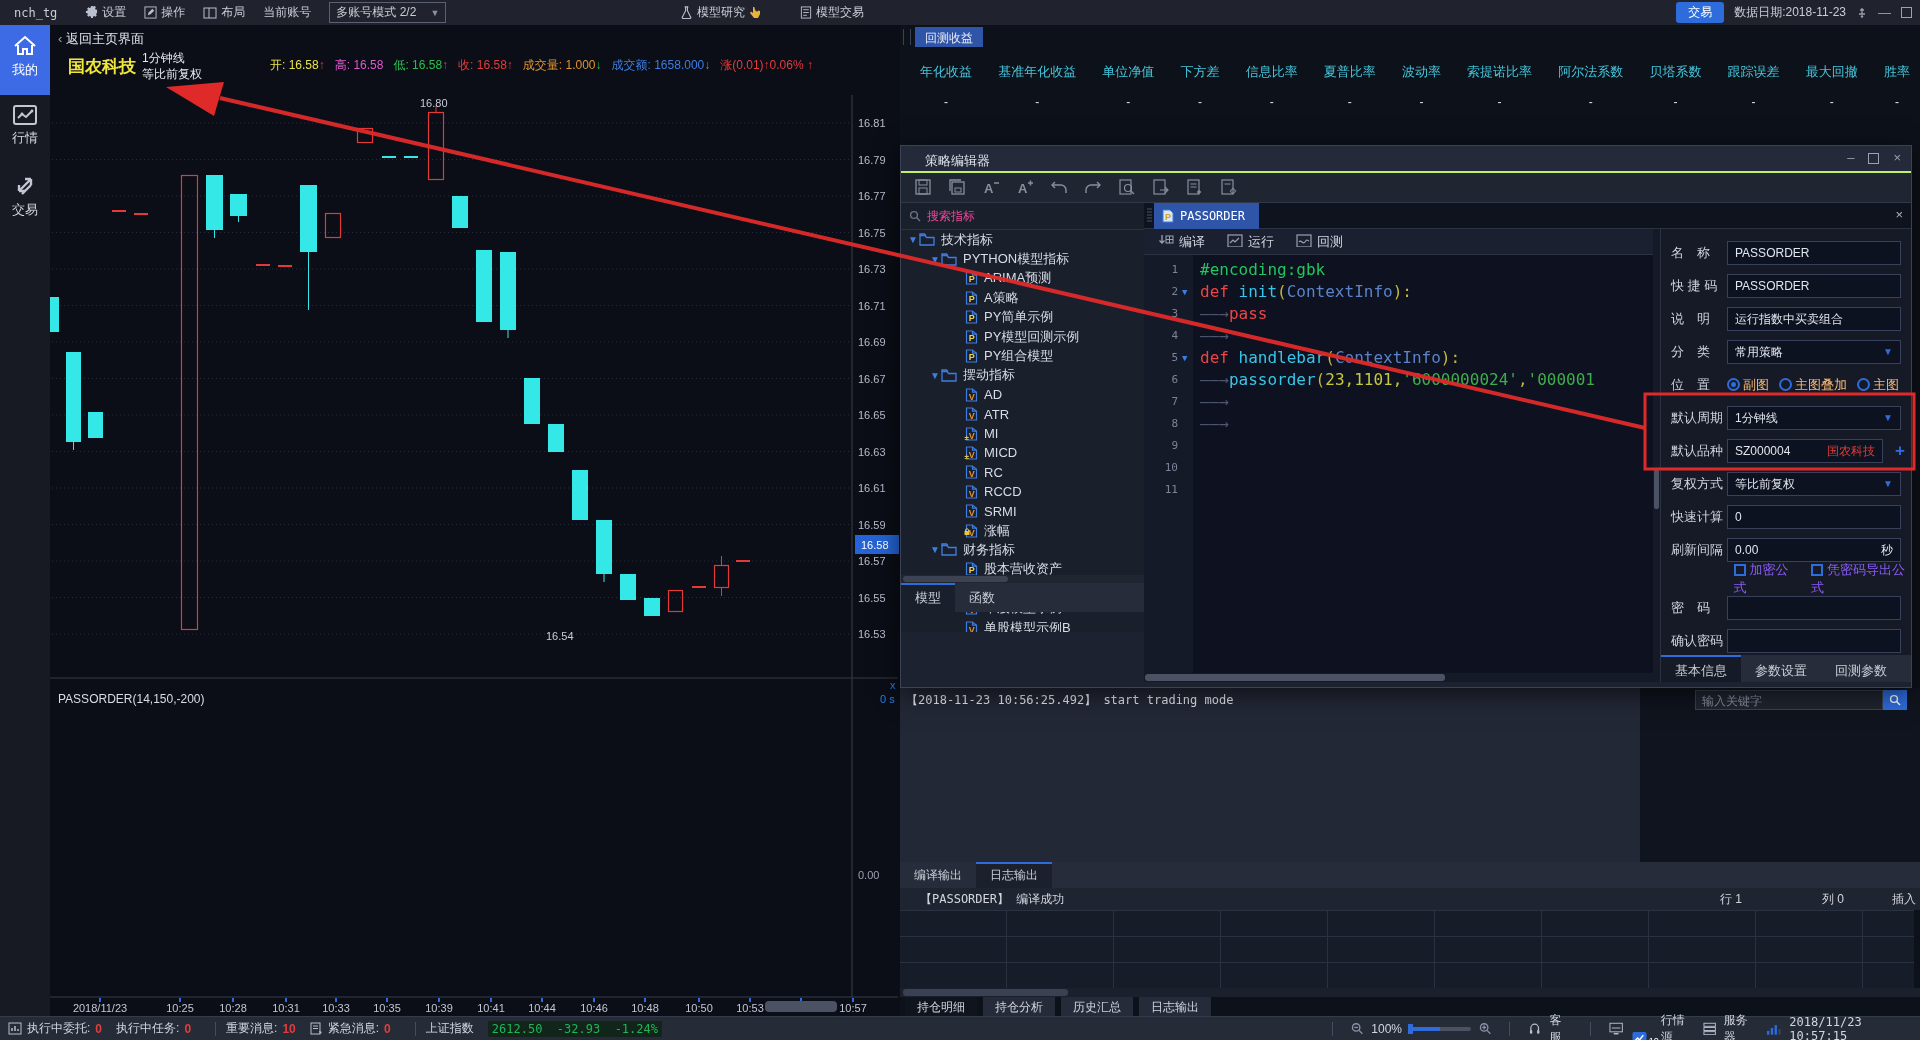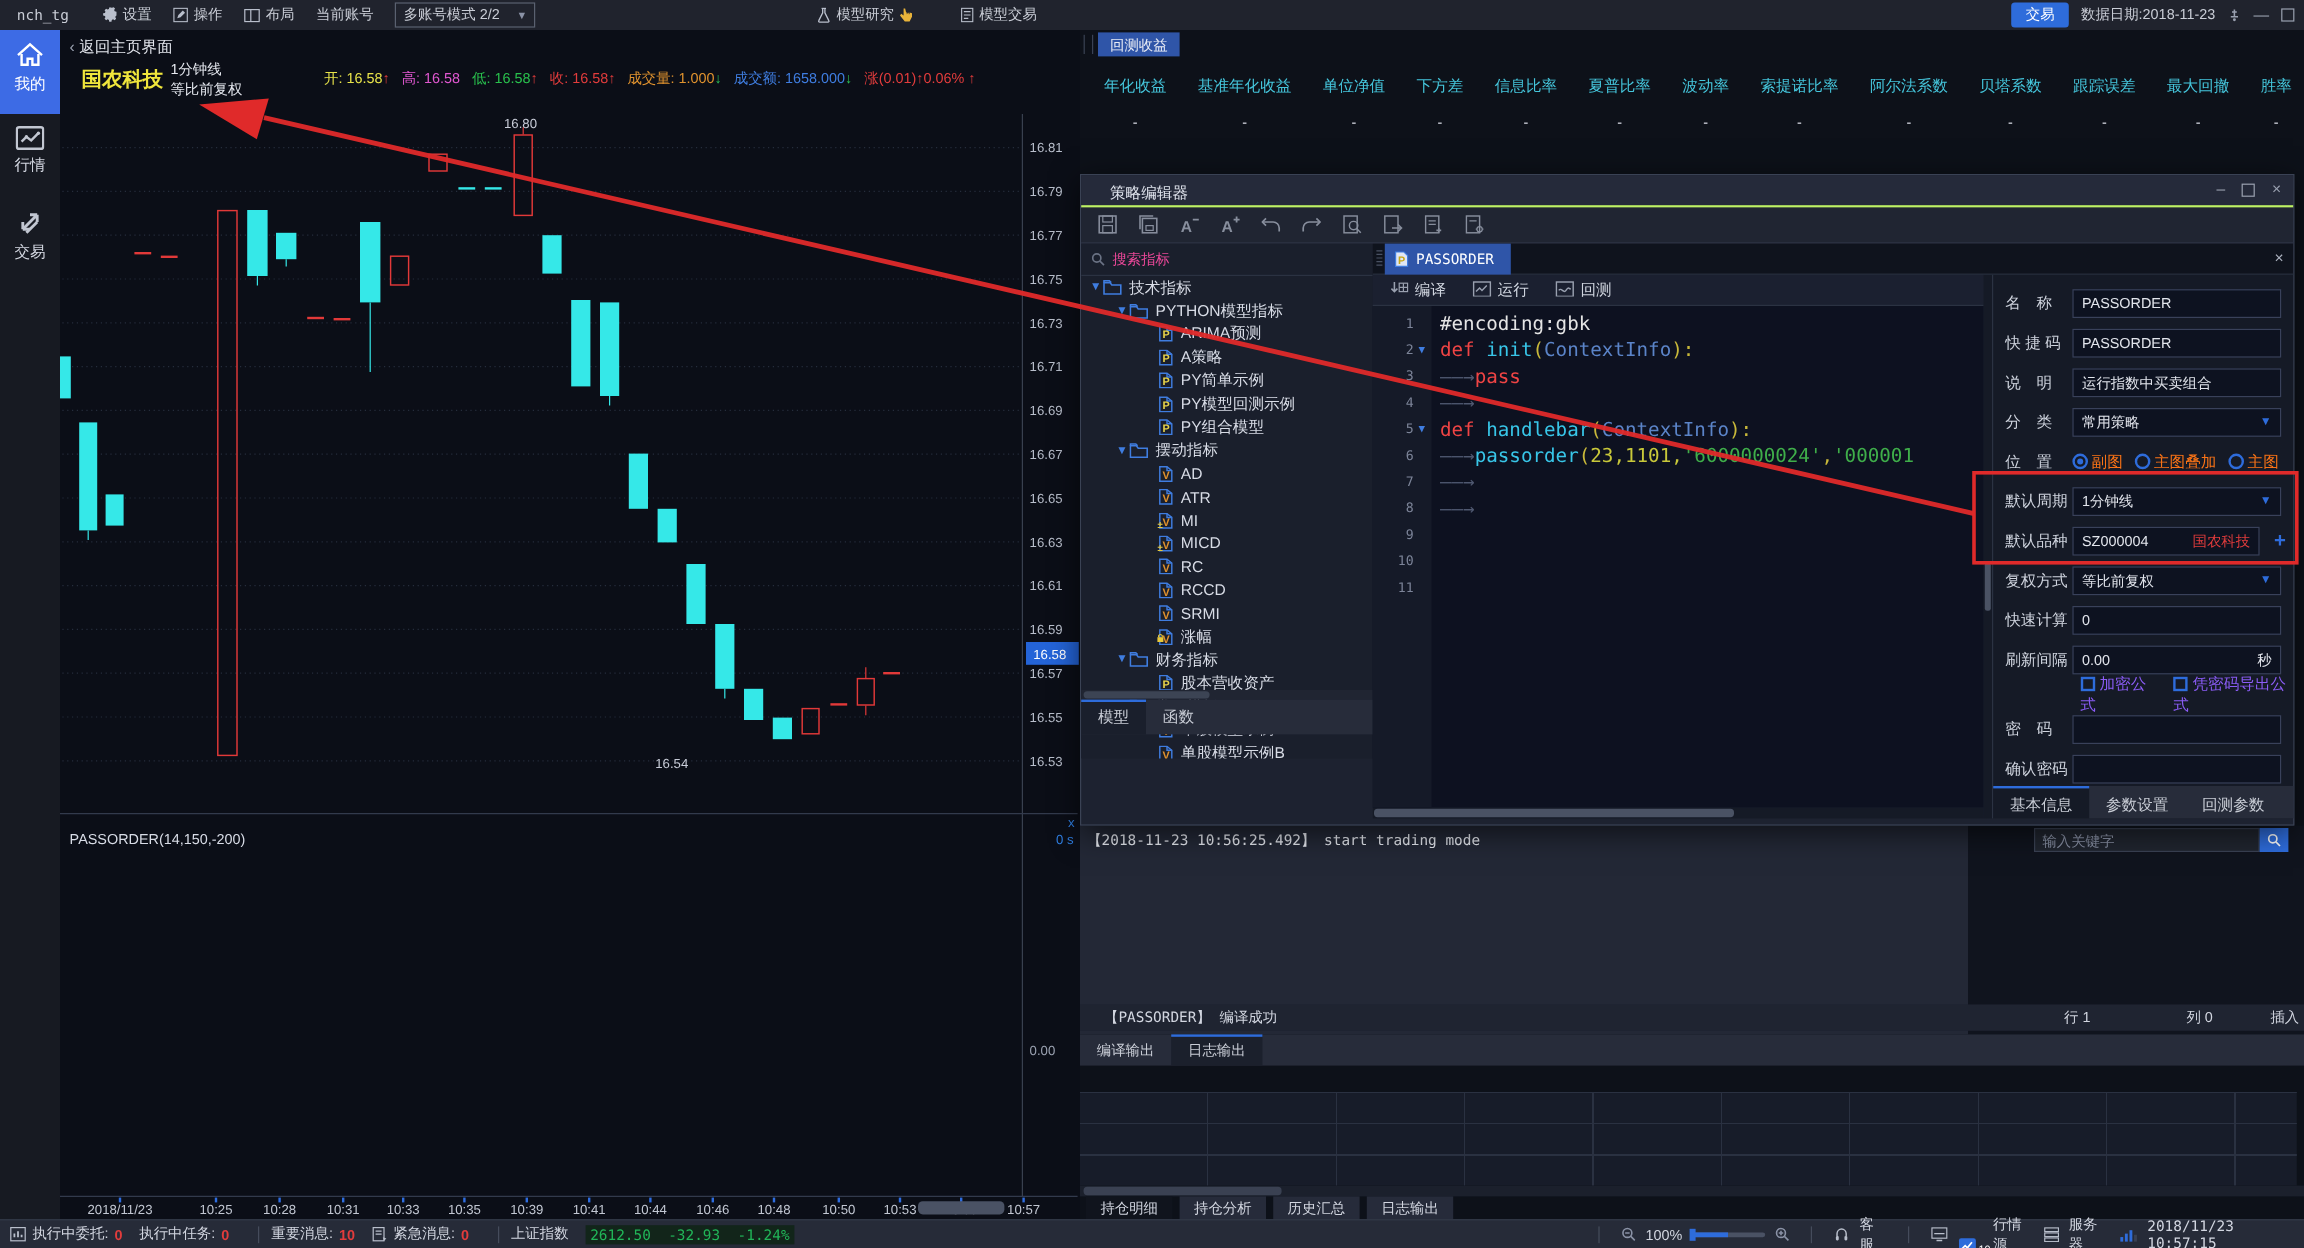--- a/index.html
+++ b/index.html
@@ -33,21 +33,21 @@
 .metrics{left:20px;top:38px;width:990px;display:flex;justify-content:space-between;text-align:center;}
 .metric .lab{color:#45c6dc;font-size:13px;}
 .metric .val{color:#dde1ea;font-size:12px;margin-top:14px;}
 .logarea{left:0px;top:663px;width:740px;height:174px;background:#232836;font-family:"DejaVu Sans Mono",monospace;font-size:12px;color:#e6e9f0;padding:4px 0 0 6px;box-sizing:border-box;line-height:16px;}
 .rstrip{left:740px;top:663px;width:280px;height:174px;background:#10141e;}
 .kw-input{position:absolute;left:55px;top:2px;width:188px;height:20px;background:#20252f;border:1px solid #3a4254;color:#8a92a6;font-size:12px;line-height:20px;padding-left:6px;box-sizing:border-box;}
 .kw-btn{position:absolute;left:243px;top:2px;width:24px;height:20px;background:#2e6cdb;display:flex;align-items:center;justify-content:center;cursor:pointer;}
 .outtabs{left:0;top:837px;width:1020px;height:26px;background:#272c3a;display:flex;align-items:flex-end;}
 .outtab{padding:4px 14px;font-size:12px;color:#c9cdd6;cursor:pointer;}
 .outtab.sel{background:#1b202c;border-top:2px solid #2e6cdb;padding-top:3px;}
-.compile-row{left:0;top:812px;width:1020px;height:22px;background:#1f2431;display:flex;align-items:center;font-size:12px;}
+.compile-row{left:0;top:863px;width:1020px;height:22px;background:#1f2431;display:flex;align-items:center;font-size:12px;}
 .gridtable{left:0;top:885px;width:1014px;height:78px;background:#171c29;
  background-image:repeating-linear-gradient(90deg,transparent 0 106px,#2a3141 106px 107px),repeating-linear-gradient(0deg,transparent 0 25px,#2a3141 25px 26px);}
 .hscroll{left:0;top:963px;width:1020px;height:9px;background:#1b202c;}
 .hthumb{left:3px;top:1px;width:165px;height:7px;background:#3a4152;border-radius:3px;}
 .postabs{left:0;top:972px;width:1020px;height:19px;display:flex;gap:6px;padding-left:5px;}
 .postab{background:#262b3a;color:#d2d6e0;font-size:12px;padding:2px 12px;cursor:pointer;}
 .postab.sel{background:#10141d;}
 
 .editor{left:900px;top:145px;width:1012px;height:543px;background:#1d2230;border:1px solid #3a4254;box-sizing:border-box;z-index:20;box-shadow:0 6px 24px rgba(0,0,0,.6);}
 .ed-title{position:absolute;left:0;top:0;width:100%;height:27px;background:#252a3a;border-bottom:2px solid #bef264;box-sizing:border-box;}
@@ -70,35 +70,35 @@
 .codetab{position:absolute;left:10px;top:0;height:26px;background:#2f55a8;color:#fff;display:flex;align-items:center;gap:6px;padding:0 14px 0 8px;font-family:"DejaVu Sans Mono",monospace;font-size:12px;cursor:pointer;}
 .strip-x{position:absolute;right:8px;top:4px;color:#aeb4c2;font-size:13px;cursor:pointer;}
 .actionrow{position:absolute;left:243px;top:83px;width:509px;height:26px;background:#1b2030;border-bottom:1px solid #2b3242;box-sizing:border-box;display:flex;align-items:center;gap:22px;padding-left:14px;color:#cfd4de;font-size:13px;}
 .actionrow .act{display:flex;align-items:center;gap:5px;cursor:pointer;}
 .codearea{position:absolute;left:243px;top:109px;width:509px;height:418px;background:#0d1120;overflow:hidden;font-family:"DejaVu Sans Mono",monospace;font-size:16px;}
 .gutter{position:absolute;left:0;top:0;width:49px;height:100%;background:#151a28;}
 .cline{position:absolute;left:0;width:509px;height:22px;line-height:22px;white-space:pre;}
 .lnum{position:absolute;left:0;width:34px;text-align:right;color:#7c8498;font-size:11px;font-family:"DejaVu Sans Mono",monospace;}
 .fold{position:absolute;left:38px;color:#3f7de0;font-size:9px;}
 .ctext{position:absolute;left:56px;}
-.cm{color:#e5e5e5;margin-top:24px;} .kw{color:#ef4444;} .fn{color:#38c6e8;} .id{color:#5b84c8;}
+.cm{color:#22c55e;margin-top:24px;} .kw{color:#ef4444;} .fn{color:#38c6e8;} .id{color:#5b84c8;}
 .pn{color:#c8b83a;} .num{color:#c8c83a;} .str{color:#3fae4a;} .ind{color:#4f5870;}
 .code-hscroll{position:absolute;left:243px;top:527px;width:509px;height:9px;background:#151a26;}
 .code-hthumb{position:absolute;left:1px;top:1px;width:300px;height:7px;background:#4a5264;border-radius:3px;}
 .vscroll{position:absolute;left:752px;top:83px;width:7px;height:453px;background:#151a26;}
 .vthumb{position:absolute;left:1px;top:240px;width:5px;height:40px;background:#4a5264;border-radius:2px;}
 .formpanel{position:absolute;left:759px;top:83px;width:251px;height:453px;background:#151a26;border-left:1px solid #2b3242;box-sizing:border-box;}
 .frow{position:absolute;left:0;width:100%;height:24px;display:flex;align-items:center;}
 .flabel{width:56px;margin-left:10px;color:#cfd4de;font-size:13px;white-space:pre;}
 .fbox{position:relative;flex:1;margin-right:10px;height:24px;background:#0d1220;border:1px solid #39415a;box-sizing:border-box;color:#e2e5ec;font-size:12px;line-height:22px;padding-left:7px;}
 .fbox .caret{position:absolute;right:7px;top:0px;color:#2e6cdb;font-size:10px;}
 .fbox .suffix{position:absolute;right:7px;top:0;color:#e2e5ec;}
 .fbox .symtag{position:absolute;right:7px;top:0;color:#e23c3c;}
 .plusbtn{color:#2e6cdb;font-size:17px;font-weight:bold;margin:0 6px 0 2px;cursor:pointer;}
-.radios{display:flex;gap:10px;align-items:center;color:#f97316;font-size:13px;justify-content:flex-end;}
+.radios{display:flex;gap:10px;align-items:center;color:#fdba74;font-size:13px;justify-content:flex-end;}
 .radio{width:13px;height:13px;border:2px solid #2e6cdb;border-radius:50%;box-sizing:border-box;position:relative;display:inline-block;vertical-align:-2px;margin-right:3px;}
 .radio.on::after{content:"";position:absolute;left:2px;top:2px;width:5px;height:5px;border-radius:50%;background:#2e6cdb;}
 .checks{display:flex;gap:14px;align-items:center;color:#8b5cf6;font-size:13px;margin-left:10px;}
 .cbox{width:12px;height:12px;border:2px solid #2e6cdb;box-sizing:border-box;display:inline-block;vertical-align:-2px;margin-right:4px;}
 .formtabs{position:absolute;left:0;bottom:0;width:100%;height:27px;background:#272c3a;display:flex;}
 .formtab{padding:7px 14px 0 14px;font-size:13px;color:#c9cdd6;cursor:pointer;}
 .formtab.sel{background:#151a26;border-top:2px solid #2e6cdb;padding-top:5px;}
 
 .statusbar{left:0;top:1016px;width:1920px;height:24px;background:#262b38;border-top:1px solid #343b4a;box-sizing:border-box;z-index:60;display:flex;align-items:center;font-size:12px;color:#d2d6e0;}
 .sb-item{display:flex;align-items:center;gap:5px;margin-right:14px;white-space:nowrap;}

